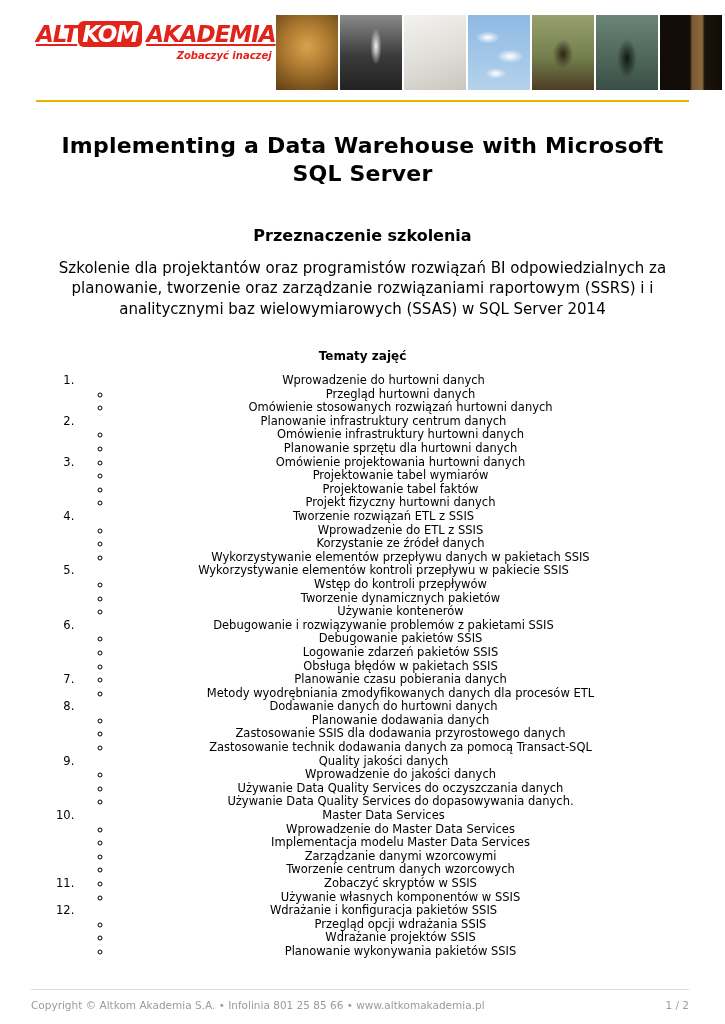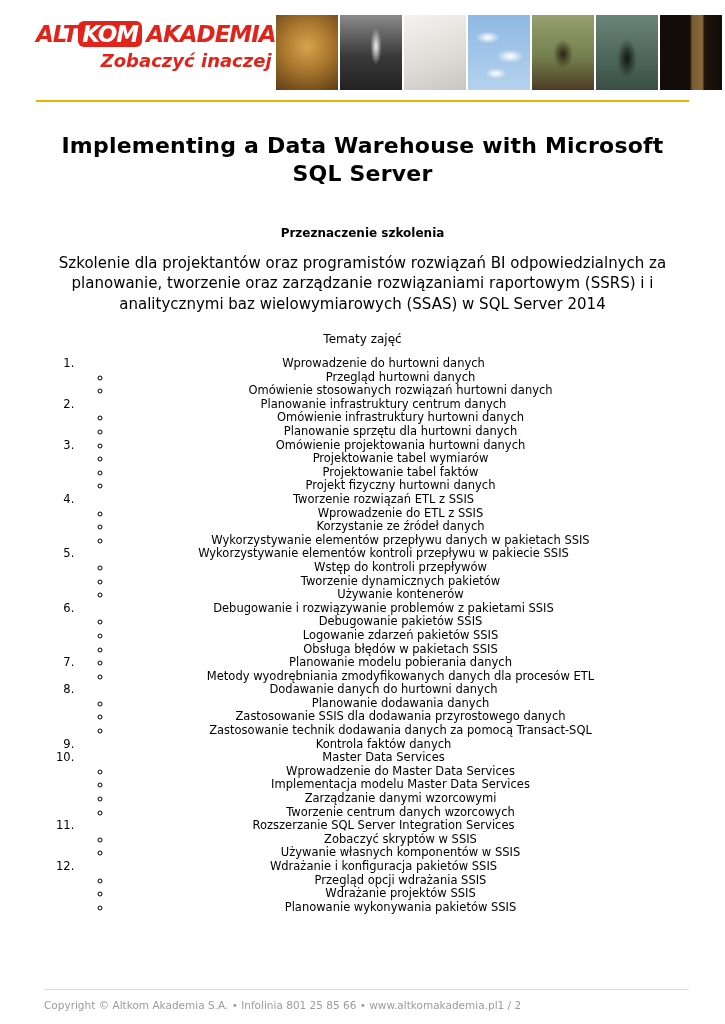--- a/index.html
+++ b/index.html
@@ -18,29 +18,29 @@
   
   .header {
     display: flex; justify-content: space-between; align-items: flex-start;
     padding: 15px 36px 0 36px;
     height: 92px;
   }
   .logo { padding-top: 6px; }
   .logo-line {
     font-size: 23px; font-weight: bold; font-style: italic;
     color: var(--accent, #e2231a);
-    letter-spacing: -1px; white-space: nowrap;
+    letter-spacing: -1px; white-space: nowrap; text-decoration: underline;
   }
   .logo-kom {
     background: var(--accent, #e2231a); color: #fff;
     border-radius: 6px; padding: 0 4px; margin: 0 4px 0 1px;
     display: inline-block;
   }
   .logo-tagline {
-    font-size: 18px; font-weight: bold; font-style: italic;
+    font-size: 10px; font-weight: bold; font-style: italic;
     color: var(--accent, #e2231a);
     text-align: right; margin-top: 3px; padding-right: 4px;
   }
   .art-strip { display: flex; gap: 2px; height: 75px; }
   .art { width: 62px; height: 75px; }
   .art-1 { background: radial-gradient(circle at 50% 42%, #d9a44e 0%, #a9772e 45%, #5e3d14 100%); }
   .art-2 { background:
       radial-gradient(ellipse 8px 26px at 58% 42%, #f2f2f0 0%, rgba(242,242,240,0) 70%),
       linear-gradient(180deg, #8a8a8a 0%, #3a3a3a 55%, #222 100%); }
   .art-3 { background: linear-gradient(160deg, #f4f3f0 0%, #dddbd5 60%, #c9c6bf 100%); }
@@ -63,43 +63,43 @@
   }
   
   .content { padding: 0 36px; text-align: center; }
   .title {
     margin-top: 30px;
     font-size: 22px; font-weight: bold; line-height: 1.27;
     letter-spacing: 0.2px;
   }
   .section-heading {
     margin-top: 38px;
-    font-size: 12px; font-weight: bold;
+    font-size: 16px; font-weight: bold;
   }
   .body-text {
     margin-top: 13px;
     font-size: 15px; line-height: 1.36;
   }
-  .heading-topics { margin-top: 18px; font-size: 12px; font-weight: normal; }
+  .heading-topics { margin-top: 30px; font-size: 12px; font-weight: bold; }
   .topics {
     margin-top: 11px;
     font-size: 11.5px; line-height: 13.6px;
     padding-left: 42px;
     list-style: decimal outside;
   }
   .topics ul {
     list-style: circle outside;
     padding-left: 34px;
   }
   
   .footer {
-    position: absolute; left: 44px; right: 36px; bottom: 13px;
+    position: absolute; left: 31px; right: 36px; bottom: 13px;
     border-top: 1px solid #dcdcdc;
     padding-top: 9px;
-    display: flex; 
+    display: flex; justify-content: space-between;
     font-size: 10.5px; color: #9b9b9b;
   }
 </style>
 </head>
 <body>
 
 <div class="page">
 
   <header class="header">
     <div class="logo">
@@ -152,36 +152,40 @@
             <li>Wstęp do kontroli przepływów</li>
             <li>Tworzenie dynamicznych pakietów</li>
             <li>Używanie kontenerów</li>
           </ul></li>
         <li><span>Debugowanie i rozwiązywanie problemów z pakietami SSIS</span><ul>
             <li>Debugowanie pakietów SSIS</li>
             <li>Logowanie zdarzeń pakietów SSIS</li>
             <li>Obsługa błędów w pakietach SSIS</li>
           </ul></li>
         <li><ul>
-            <li>Planowanie modelu pobierania danych</li>
+            <li>Planowanie czasu pobierania danych</li>
             <li>Metody wyodrębniania zmodyfikowanych danych dla procesów ETL</li>
           </ul></li>
         <li><span>Dodawanie danych do hurtowni danych</span><ul>
             <li>Planowanie dodawania danych</li>
             <li>Zastosowanie SSIS dla dodawania przyrostowego danych</li>
             <li>Zastosowanie technik dodawania danych za pomocą Transact-SQL</li>
           </ul></li>
-        <li><span>Kontrola faktów danych</span></li>
+        <li><span>Quality jakości danych</span><ul>
+            <li>Wprowadzenie do jakości danych</li>
+            <li>Używanie Data Quality Services do oczyszczania danych</li>
+            <li>Używanie Data Quality Services do dopasowywania danych.</li>
+          </ul></li>
         <li><span>Master Data Services</span><ul>
             <li>Wprowadzenie do Master Data Services</li>
             <li>Implementacja modelu Master Data Services</li>
             <li>Zarządzanie danymi wzorcowymi</li>
             <li>Tworzenie centrum danych wzorcowych</li>
           </ul></li>
-        <li><span>Rozszerzanie SQL Server Integration Services</span><ul>
+        <li><ul>
             <li>Zobaczyć skryptów w SSIS</li>
             <li>Używanie własnych komponentów w SSIS</li>
           </ul></li>
         <li><span>Wdrażanie i konfiguracja pakietów SSIS</span><ul>
             <li>Przegląd opcji wdrażania SSIS</li>
             <li>Wdrażanie projektów SSIS</li>
             <li>Planowanie wykonywania pakietów SSIS</li>
           </ul></li>
       </ol>
   </main>

